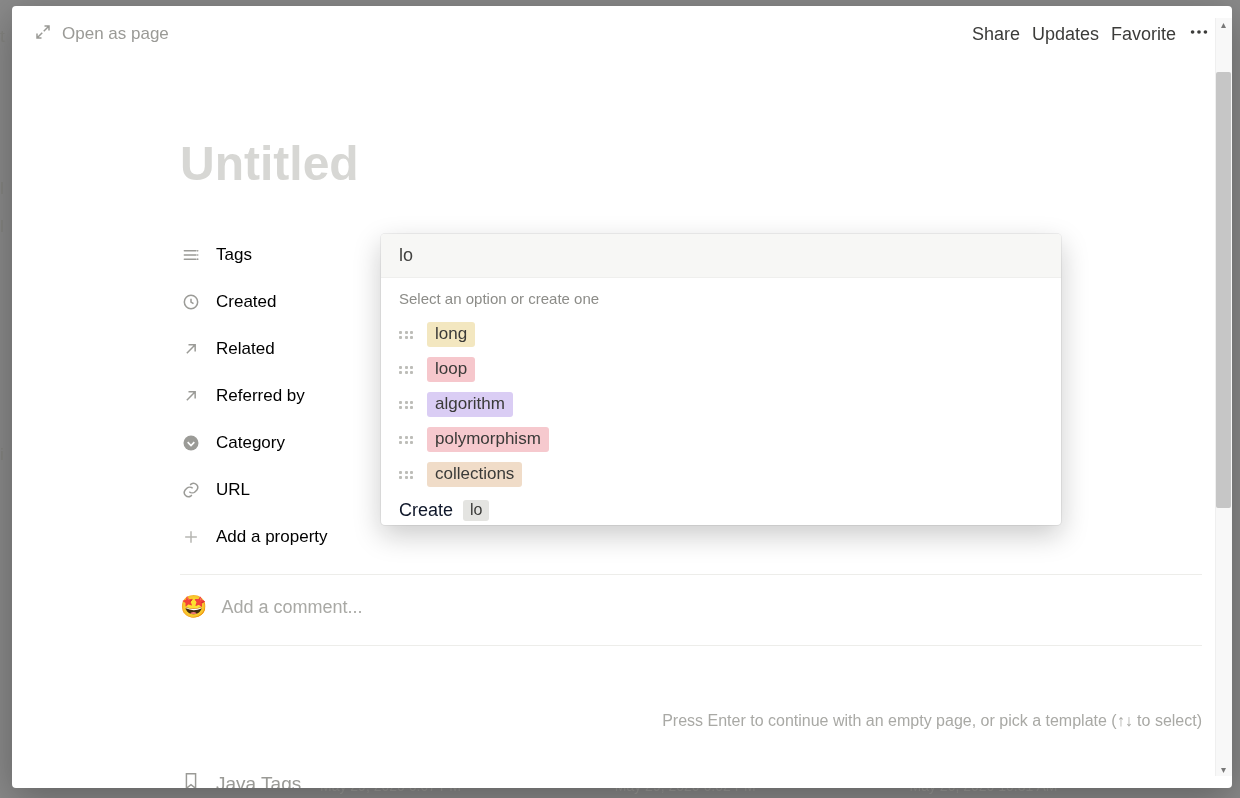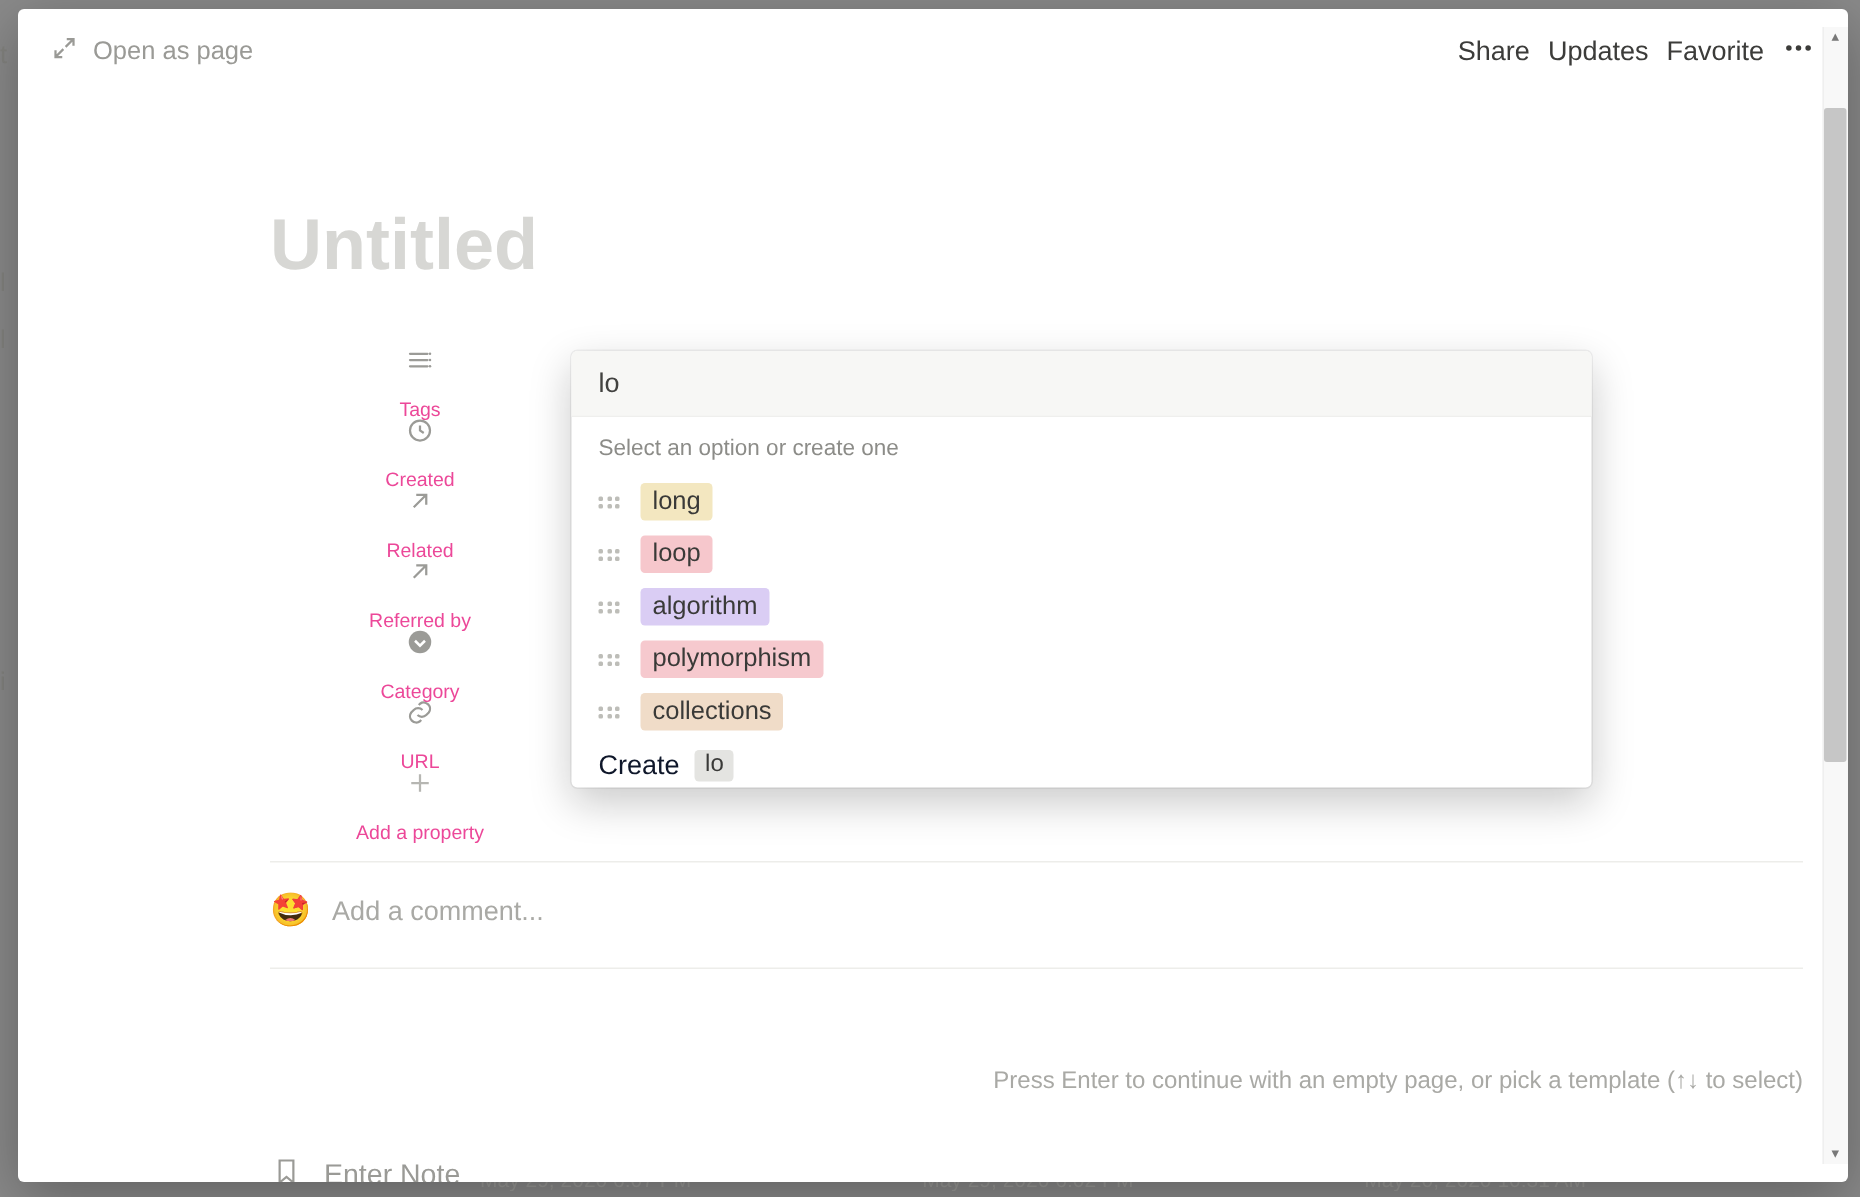--- a/index.html
+++ b/index.html
@@ -23,21 +23,21 @@
   .open-as svg{width:18px;height:18px;stroke:#9a9a96;stroke-width:2;fill:none;}
   .top-right{margin-left:auto;display:flex;align-items:center;gap:12px;font-size:18px;color:#3c3c3a;}
   .top-right .dots svg{width:22px;height:22px;fill:#3c3c3a;}
   .top-right > *{cursor:pointer;}
 
   .content{position:absolute;left:168px;right:30px;top:130px;}
   .title{font-size:48px;font-weight:700;color:#d7d7d4;margin-bottom:40px;}
 
   .props{width:100%;}
   .prop-row{display:flex;align-items:center;height:47px;}
-  .prop-left{display:flex;align-items:center;gap:14px;width:200px;color:#ec4899;font-size:13px;flex-direction:column;}
+  .prop-left{display:flex;align-items:center;gap:14px;width:200px;color:#000000;font-size:17px;}
   .prop-icon{width:22px;height:22px;display:flex;align-items:center;justify-content:center;}
   .prop-icon svg{width:20px;height:20px;stroke:#9b9b97;stroke-width:1.8;fill:none;}
   .prop-icon.fill svg{fill:#9b9b97;stroke:none;}
   .add-prop{color:#a9a9a5;}
   .add-prop .prop-icon svg{stroke:#b6b6b2;}
 
   .divider{border:none;border-top:1px solid #ededea;margin-top:14px;}
 
   .comment-row{display:flex;align-items:center;gap:14px;height:48px;margin-top:8px;}
   .emoji{font-size:22px;}
@@ -205,21 +205,21 @@
 
     <hr class="divider">
 
     <div class="hint">Press Enter to continue with an empty page, or pick a template (↑↓ to select)</div>
 
     <div id="templates">
         <div class="template-row">
           <span class="tmpl-icon"><svg viewBox="0 0 24 24">
               <path d="M7 4h10v16l-5-4-5 4z"></path>
             </svg></span>
-          <span>Enter Note</span>
+          <span>Java Tags</span>
         </div>
       </div>
   </div>
 
   <div class="dd">
     <div class="dd-input-wrap">
       <input class="dd-input" value="lo" style="">
     </div>
     <div class="dd-body">
       <div class="dd-hint">Select an option or create one</div>

